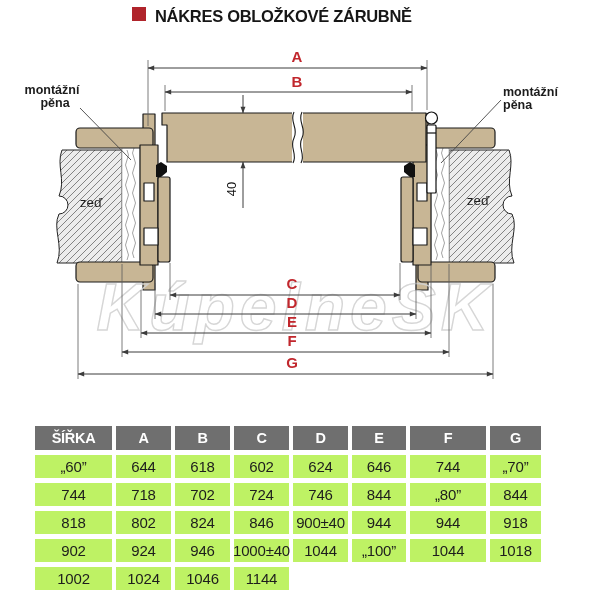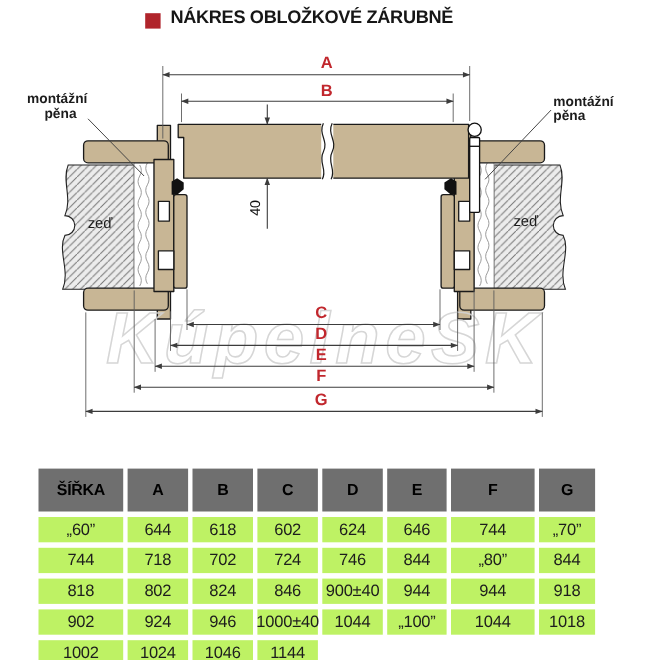--- a/index.html
+++ b/index.html
@@ -1,25 +1,25 @@
 <!DOCTYPE html>
 <html><head>
 <meta charset="utf-8">
 <style>
   html,body{margin:0;padding:0;}
   body{width:600px;height:600px;background:#ffffff;position:relative;overflow:hidden;
        font-family:"Liberation Sans",sans-serif;}
-  .title-row{position:absolute;top:7px;left:88px;display:flex;align-items:flex-end;gap:9px;padding-left:44px;}
+  .title-row{position:absolute;top:7px;left:88px;display:flex;align-items:flex-start;gap:9px;padding-left:44px;}
   .title-bullet{width:14px;height:14px;background:#b0242b;}
   .title-text{font-size:16.5px;font-weight:bold;color:#161616;letter-spacing:-0.3px;margin:0;}
   svg{position:absolute;top:0;left:0;}
   .size-table{position:absolute;left:35px;top:426px;width:506px;
       display:grid;grid-template-columns:77px 55px 55px 55px 55px 54px 76px 51px;
       column-gap:4px;row-gap:5px;}
-  .size-table .th{height:39px;background:#6f6f6f;color:#000000;font-weight:bold;
+  .size-table .th{height:24px;background:#6f6f6f;color:#ffffff;font-weight:bold;
       font-size:14.5px;display:flex;align-items:center;justify-content:center;letter-spacing:-0.3px;}
   .size-table .td{height:23px;background:#bef264;color:#1d1d1d;font-size:15px;
       display:flex;align-items:center;justify-content:center;letter-spacing:-0.2px;}
 </style>
 </head>
 <body>
 
 <div class="title-row">
   <div class="title-bullet"></div>
   <h1 class="title-text">NÁKRES OBLOŽKOVÉ ZÁRUBNĚ</h1>

